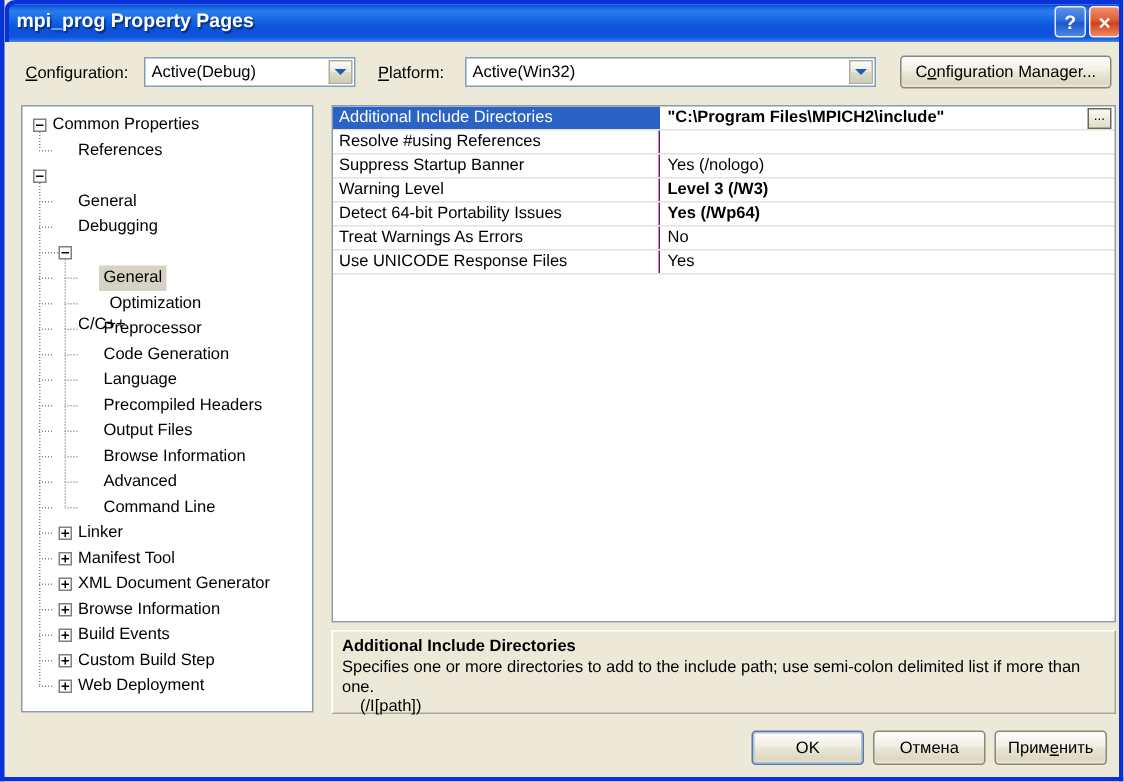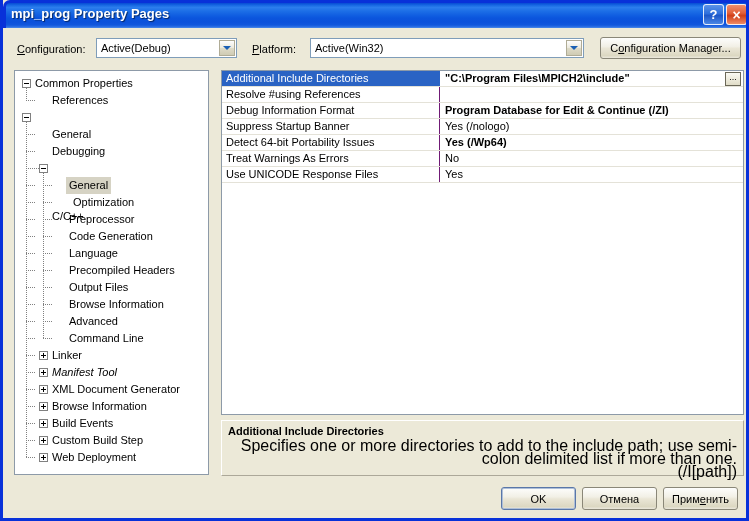--- a/index.html
+++ b/index.html
@@ -316,24 +316,23 @@
     border-left-color: #ffffff;
     padding: 4px 6px 0 6px;
   }
   #desc-title {
     font-size: 11px;
     font-weight: bold;
     color: #000;
     margin-bottom: 2px;
   }
   #desc-body {
-    font-size: 16px;
+    font-size: 11px;
     color: #000;
     line-height: 13px;
-    text-align: right;
   }
   #desc-body .ind { display: block; padding-left: 12px; }
 
   
   .bottom-btns {
     position: absolute;
     right: 8px;
     top: 487px;
     display: flex;
     gap: 6px;
@@ -423,21 +422,21 @@
         </div>
         <div class="tree-row">
           <span class="tlabel" style="left: 54px;">Command Line</span>
         </div>
         <div class="tree-row">
           <span class="tbox plus" style="left: 24px;"></span>
           <span class="tlabel" style="left: 37px;">Linker</span>
         </div>
         <div class="tree-row">
           <span class="tbox plus" style="left: 24px;"></span>
-          <span class="tlabel" style="left: 37px; font-style: italic;">Manifest Tool</span>
+          <span class="tlabel" style="left: 37px;">Manifest Tool</span>
         </div>
         <div class="tree-row">
           <span class="tbox plus" style="left: 24px;"></span>
           <span class="tlabel" style="left: 37px;">XML Document Generator</span>
         </div>
         <div class="tree-row">
           <span class="tbox plus" style="left: 24px;"></span>
           <span class="tlabel" style="left: 37px;">Browse Information</span>
         </div>
         <div class="tree-row">
@@ -494,26 +493,26 @@
         <div class="grid-row selected">
           <div class="gname">Additional Include Directories</div>
           <div class="gval bold">"C:\Program Files\MPICH2\include"</div>
           <div class="ellipsis-btn">...</div>
         </div>
         <div class="grid-row">
           <div class="gname">Resolve #using References</div>
           <div class="gval"></div>
         </div>
         <div class="grid-row">
-          <div class="gname">Debug Information Format</div>
-          <div class="gval bold">Program Database for Edit &amp; Continue (/ZI)</div>
-        </div>
-        <div class="grid-row">
           <div class="gname">Suppress Startup Banner</div>
           <div class="gval">Yes (/nologo)</div>
+        </div>
+        <div class="grid-row">
+          <div class="gname">Warning Level</div>
+          <div class="gval bold">Level 3 (/W3)</div>
         </div>
         <div class="grid-row">
           <div class="gname">Detect 64-bit Portability Issues</div>
           <div class="gval bold">Yes (/Wp64)</div>
         </div>
         <div class="grid-row">
           <div class="gname">Treat Warnings As Errors</div>
           <div class="gval">No</div>
         </div>
         <div class="grid-row">

